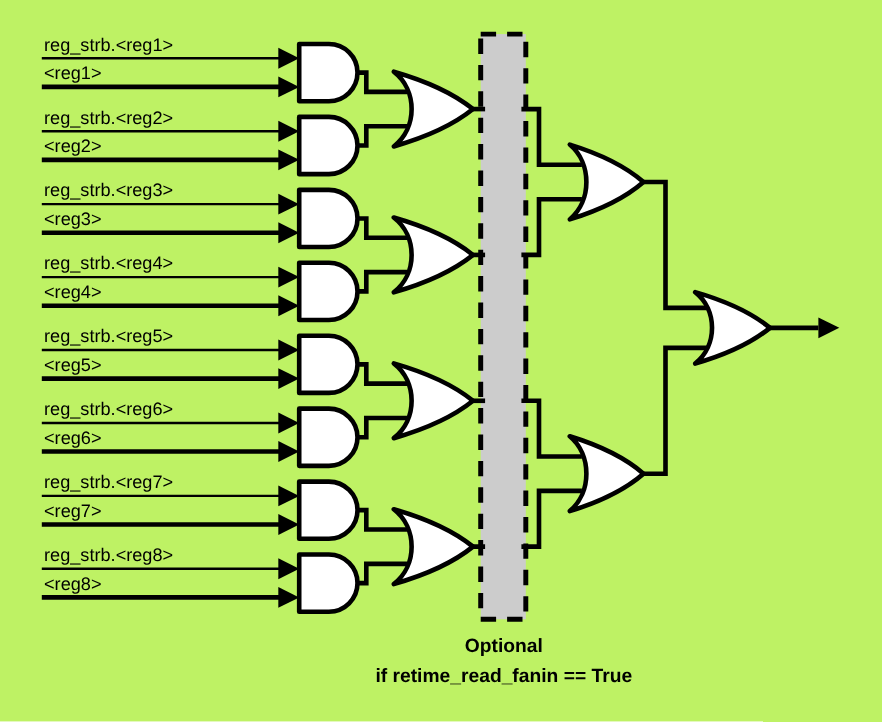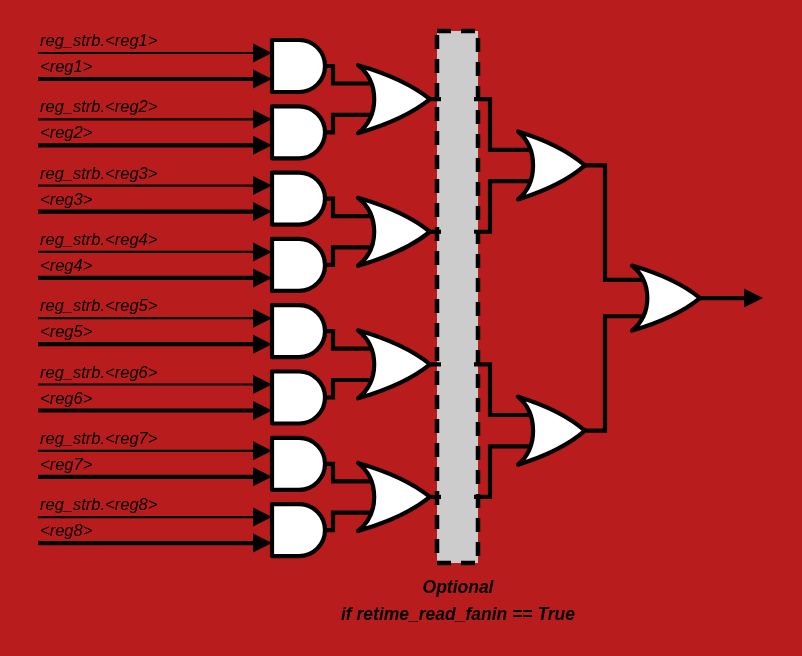--- a/index.html
+++ b/index.html
@@ -7,23 +7,22 @@
     padding: 0;
     background: #ffffff;
   }
   body {
     font-family: "Liberation Sans", sans-serif;
   }
   #diagram-root {
     position: relative;
     width: 802px;
     height: 656px;
-    background: #b91c1c;
+    background: #bef264;
     overflow: hidden;
-    font-style: italic;
   }
   svg#logic-svg {
     display: block;
     width: 802px;
     height: 656px;
   }
   .sig-label {
     font-family: "Liberation Sans", sans-serif;
     font-size: 16.5px;
     fill: #000000;

